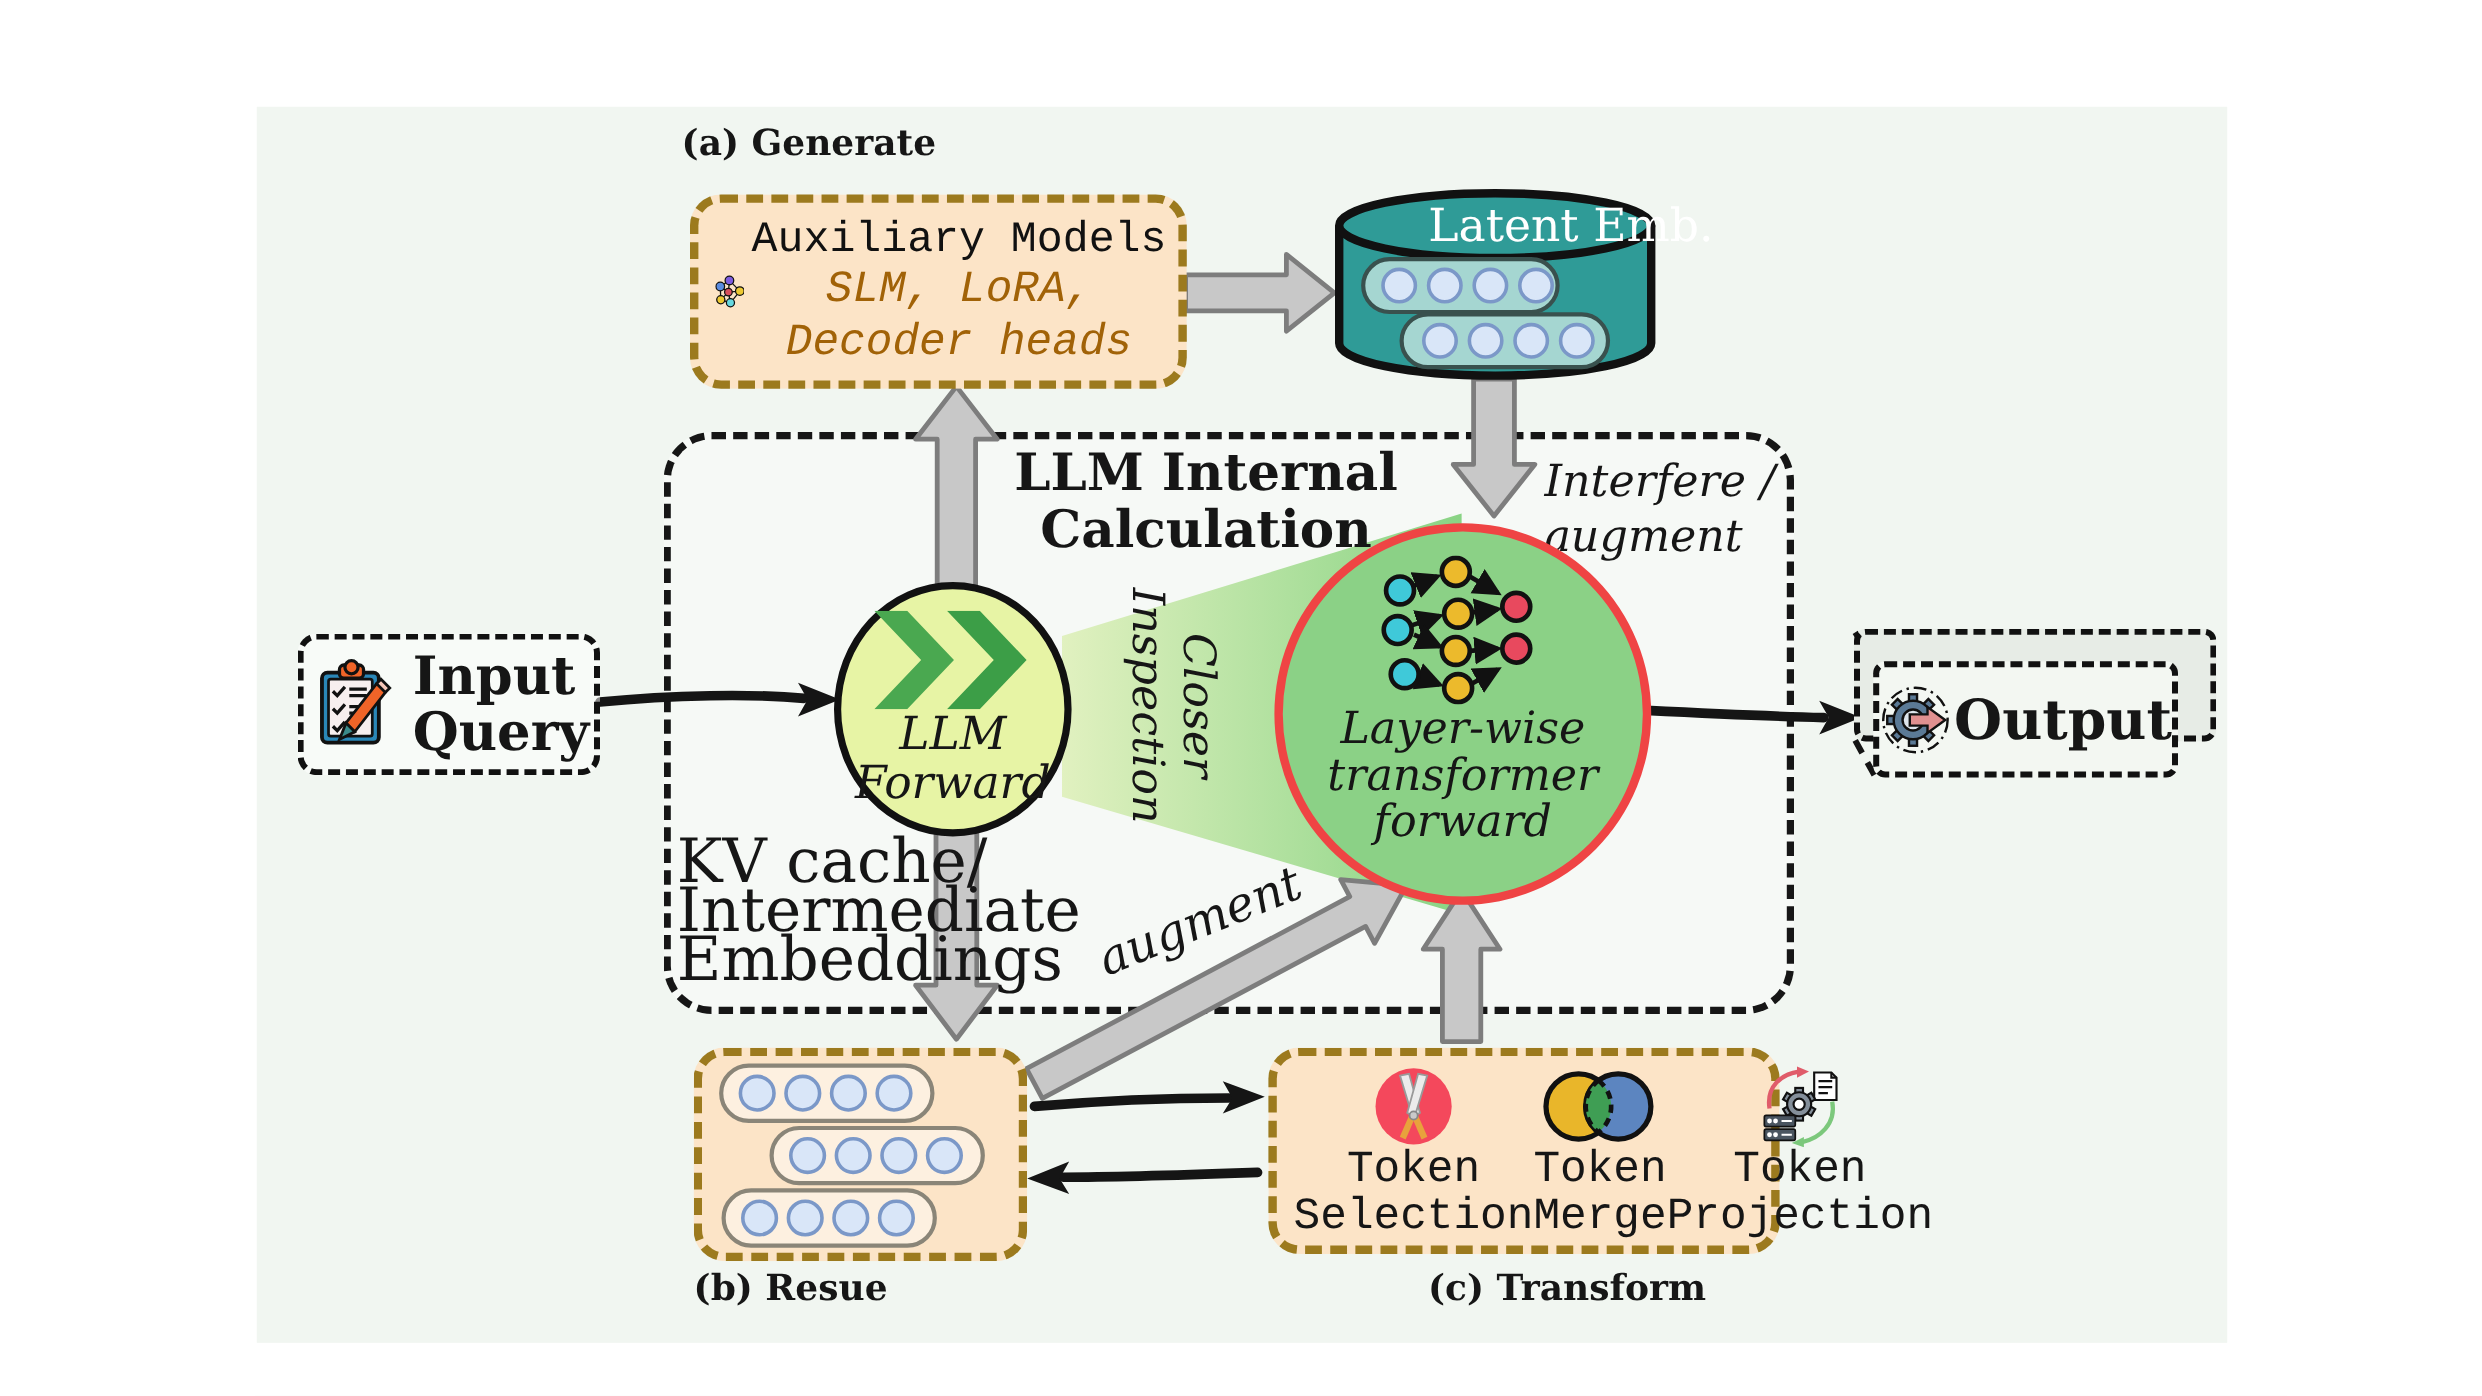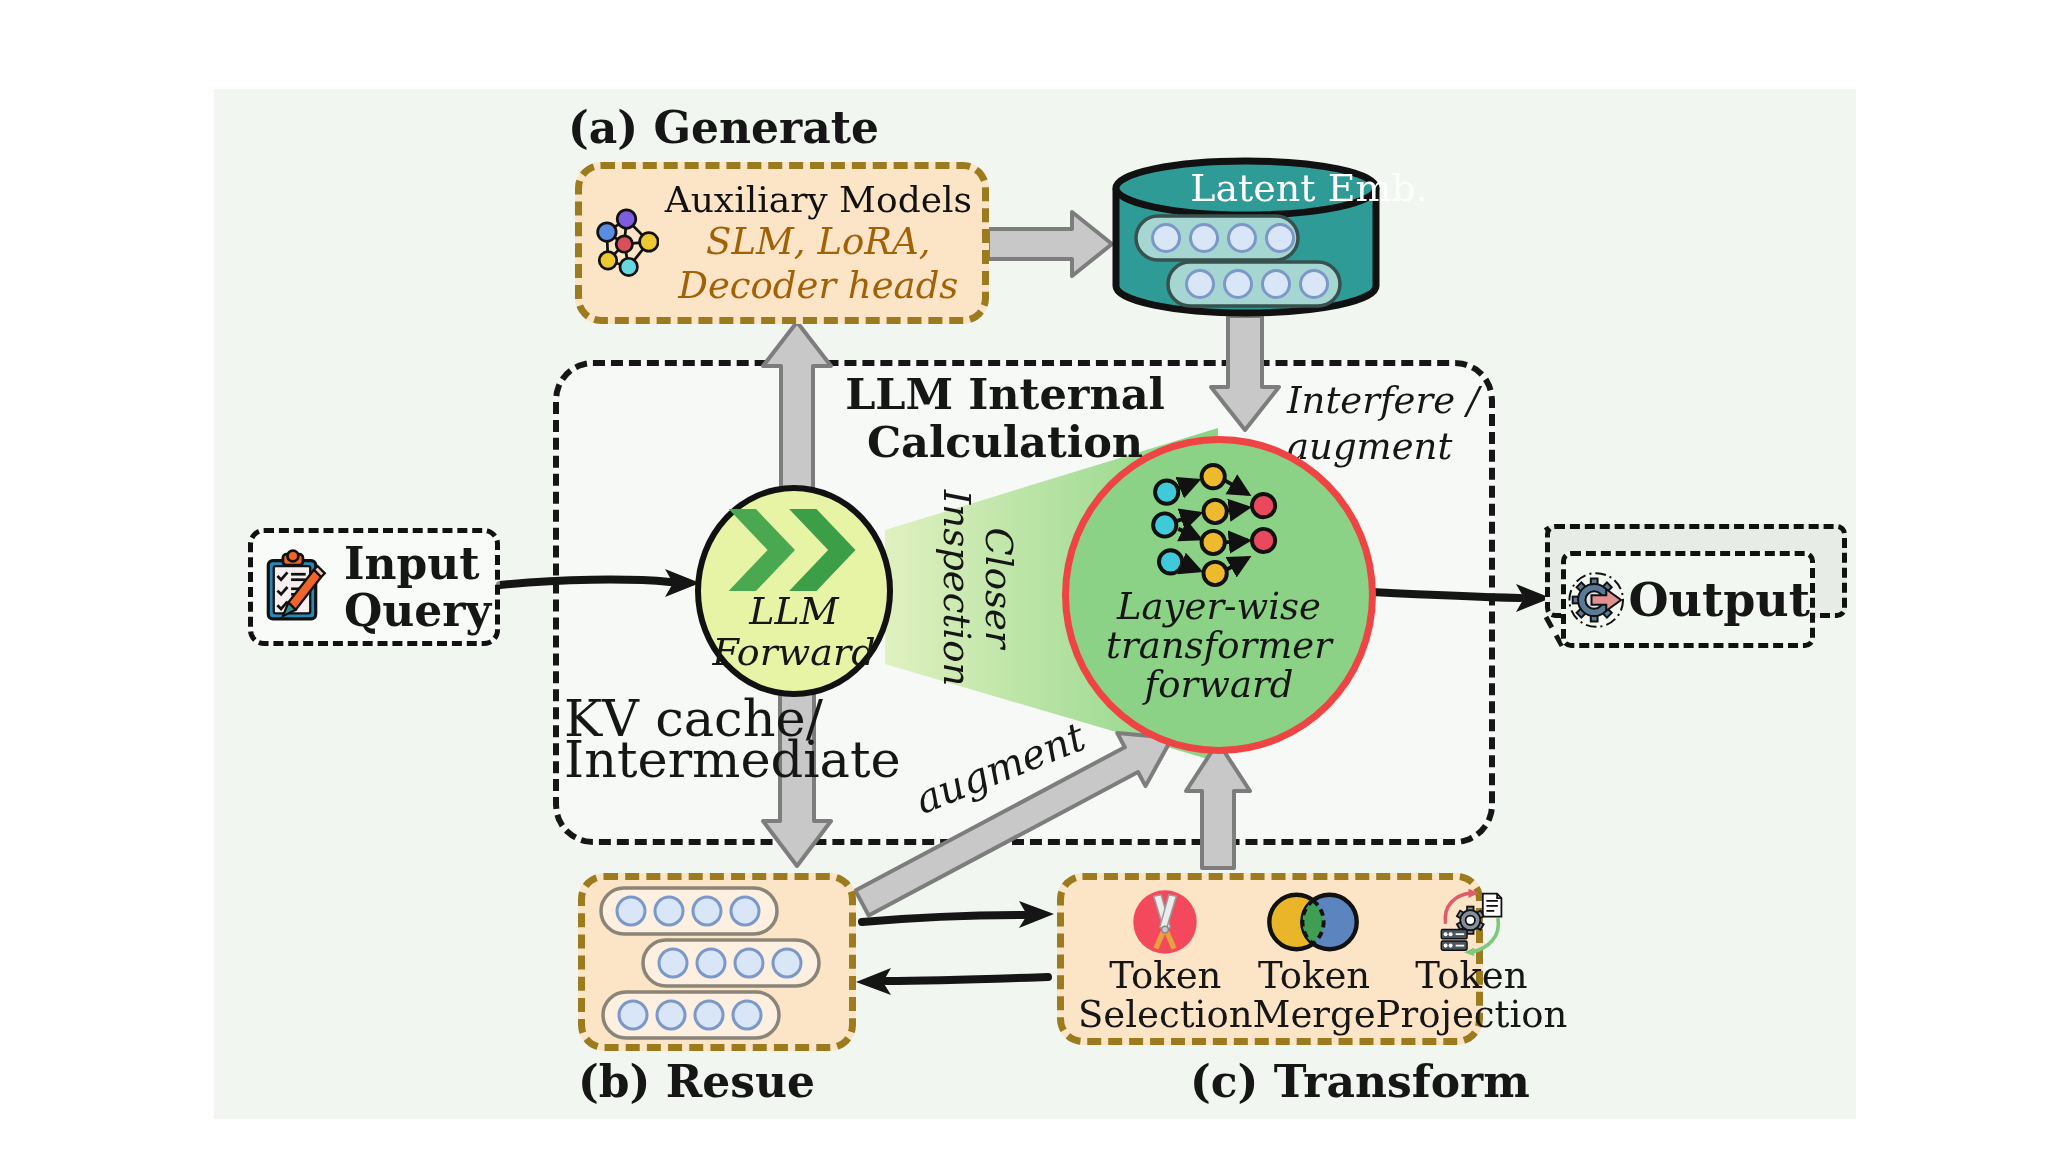--- a/index.html
+++ b/index.html
@@ -8,22 +8,22 @@
   .panel{position:absolute;left:214px;top:89px;width:1642px;height:1030px;background:#f1f6f1;z-index:0;}
   .internal-box{position:absolute;left:553px;top:360px;width:930px;height:473px;
                 border:6px dashed #161616;border-radius:40px;background:rgba(255,255,255,0.35);z-index:1;}
   svg.overlay{position:absolute;left:0;top:0;width:2068px;height:1163px;z-index:2;overflow:visible;}
   .c{position:absolute;z-index:3;}
   .garrow{fill:#c8c8c8;stroke:#7d7d7d;stroke-width:4;stroke-linejoin:round;}
   .barrow{stroke:#151515;stroke-width:8;fill:none;stroke-linecap:round;}
   .bhead{fill:#151515;stroke:none;}
   .dline{stroke:#151515;stroke-width:5;stroke-dasharray:12 9;fill:none;}
 
-  .sec-title{font-weight:700;font-size:44px;white-space:nowrap;}
-  .peach{background:#fce4c7;border:7px dashed #9c7a1e;border-radius:26px;box-sizing:border-box;}
+  .sec-title{font-weight:700;font-size:30px;white-space:nowrap;}
+  .peach{background:#fce4c7;border:7px dashed #9c7a1e;border-radius:26px;box-sizing:border-box;font-family:Liberation Mono, monospace;}
   .aux-box{left:575px;top:162px;width:414px;height:162px;display:flex;align-items:center;padding:6px 10px 6px 14px;}
   .aux-text{margin-left:6px;}
   .aux-title{font-size:36px;color:#111;white-space:nowrap;}
   .aux-sub{font-size:37px;font-style:italic;color:#a16207;line-height:44px;white-space:nowrap;text-align:center;}
 
   .latent-label{left:1173px;top:166px;width:272px;text-align:center;color:#ffffff;font-size:38px;z-index:4;white-space:nowrap;}
 
   .int-title{left:840px;top:370px;width:330px;text-align:center;font-weight:700;font-size:43px;line-height:48px;}
   .interfere{left:1287px;top:378px;font-style:italic;font-size:37px;line-height:46px;white-space:nowrap;}
   .kv-text{left:564px;top:698px;font-size:51px;line-height:41px;white-space:nowrap;}
@@ -149,20 +149,21 @@
     <div>LLM Internal</div>
     <div>Calculation</div>
   </div>
   <div class="c interfere">
     <div>Interfere /</div>
     <div>augment</div>
   </div>
   <div class="c kv-text">
     <div>KV cache/</div>
     <div>Intermediate</div>
+    <div>Embeddings</div>
   </div>
   <div class="c augment">augment</div>
   <div class="c funnel-label">
     <div class="rot">
       <div>Closer</div>
       <div>Inspection</div>
     </div>
   </div>
 
   <div class="c input-box">

